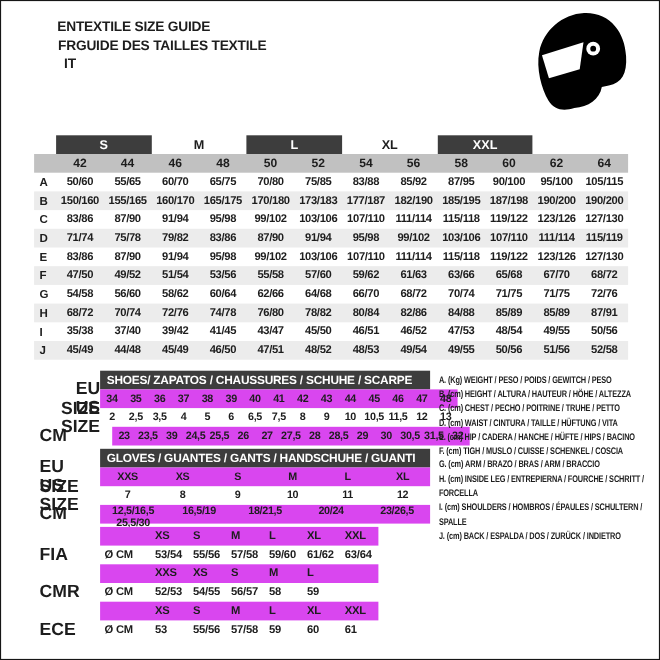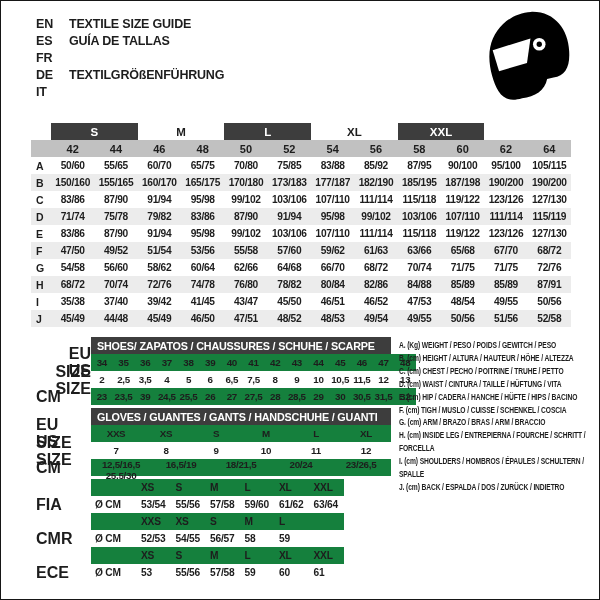--- a/index.html
+++ b/index.html
@@ -4,21 +4,21 @@
 <style>
   html,body{margin:0;padding:0;background:#fff;}
   .page{
     position:relative;width:598px;height:598px;border:1px solid #161616;
     background:#fff;overflow:hidden;
     font-family:"Liberation Sans",sans-serif;font-weight:bold;color:#1d1d1d;
     -webkit-font-smoothing:antialiased;
   }
   
   .langs{position:absolute;left:35px;top:14px;}
-  .lang{display:flex;height:17px;align-items:center;font-size:12.5px;letter-spacing:-0.2px;}
+  .lang{display:flex;height:17px;align-items:center;font-size:12.5px;letter-spacing:-0.2px;text-align:right;}
   .lcode{width:33px;}
   
   .helmet-icon{position:absolute;left:476px;top:6px;width:100px;height:102px;}
   
   .textile{position:absolute;left:30px;top:122px;width:540px;}
   .bands,.numrow,.trow{display:grid;grid-template-columns:20px repeat(12,1fr);height:17px;}
   .band{display:flex;align-items:center;justify-content:center;font-size:11.5px;}
   .band.dark{background:#3d3d3d;color:#fff;}
   .numrow{background:#c1c1c1;}
   .ncell{display:flex;align-items:center;justify-content:center;font-size:11px;}
@@ -28,50 +28,43 @@
   
   .sec{position:absolute;left:35px;}
   .sec-shoes{top:336px;text-align:right;}
   .sec-gloves{top:407px;}
   .sec-helmet{top:478px;}
   .secbar{margin-left:55px;width:300px;height:17px;background:#3d3d3d;color:#fff;
     font-size:10.8px;display:flex;align-items:center;padding-left:6px;box-sizing:border-box;letter-spacing:-0.2px;}
   .srow{display:flex;height:17px;}
   .slabel{width:55px;display:flex;align-items:center;font-size:16px;}
   .svals{display:grid;}
-  .shaded{background:#15803d;}
+  .shaded{background:#d946ef;}
   .scell{display:flex;align-items:center;justify-content:center;font-size:9.8px;letter-spacing:-0.3px;}
   .hvals{display:grid;grid-template-columns:46px repeat(6,34.5px);width:253px;}
   .hcell{display:flex;align-items:center;font-size:10.2px;letter-spacing:-0.2px;padding-left:4px;box-sizing:border-box;}
   
   .legend{position:absolute;left:398px;top:338px;width:258px;
     transform:scaleX(0.77);transform-origin:left top;
     font-size:8.7px;line-height:12.9px;letter-spacing:-0.15px;}
   .legend p{margin:0;}
 </style>
 </head>
 <body>
 
 <div class="page">
 
   <div class="langs" id="langs">
       <div class="lang">
         <span class="lcode">EN</span>
         <span>TEXTILE SIZE GUIDE</span>
       </div>
       <div class="lang">
-        <span class="lcode">ES</span>
-        <span>GUÍA DE TALLAS</span>
-      </div>
-      <div class="lang">
         <span class="lcode">FR</span>
-      </div>
-      <div class="lang">
-        <span class="lcode">DE</span>
-        <span>TEXTILGRÖßENFÜHRUNG</span>
+        <span>GUIDE DES TAILLES TEXTILE</span>
       </div>
       <div class="lang">
         <span class="lcode">IT</span>
       </div>
     </div>
 
   <div class="helmet-icon">
     <svg viewBox="0 0 100 104" width="100" height="102" aria-hidden="true">
       <path fill="#000" d="M54 5 C78 4 92 23 93 45 C94 61 89 70 77 72 L70.5 73.5
                C68.5 85 58 92 45 93 C35 96 26.5 95 21 86 C14.5 75 9.5 56 12.5 41
@@ -301,21 +294,21 @@
             <div class="scell">9</div>
             <div class="scell">10</div>
             <div class="scell">10,5</div>
             <div class="scell">11,5</div>
             <div class="scell">12</div>
             <div class="scell">13</div>
           </div>
         </div>
         <div class="srow">
           <div class="slabel">CM</div>
-          <div class="svals shaded" style="grid-template-columns: repeat(15, 1fr); width: 325px;">
+          <div class="svals shaded" style="grid-template-columns: repeat(15, 1fr); width: 325px; margin-left: 11px;">
             <div class="scell">23</div>
             <div class="scell">23,5</div>
             <div class="scell">39</div>
             <div class="scell">24,5</div>
             <div class="scell">25,5</div>
             <div class="scell">26</div>
             <div class="scell">27</div>
             <div class="scell">27,5</div>
             <div class="scell">28</div>
             <div class="scell">28,5</div>

